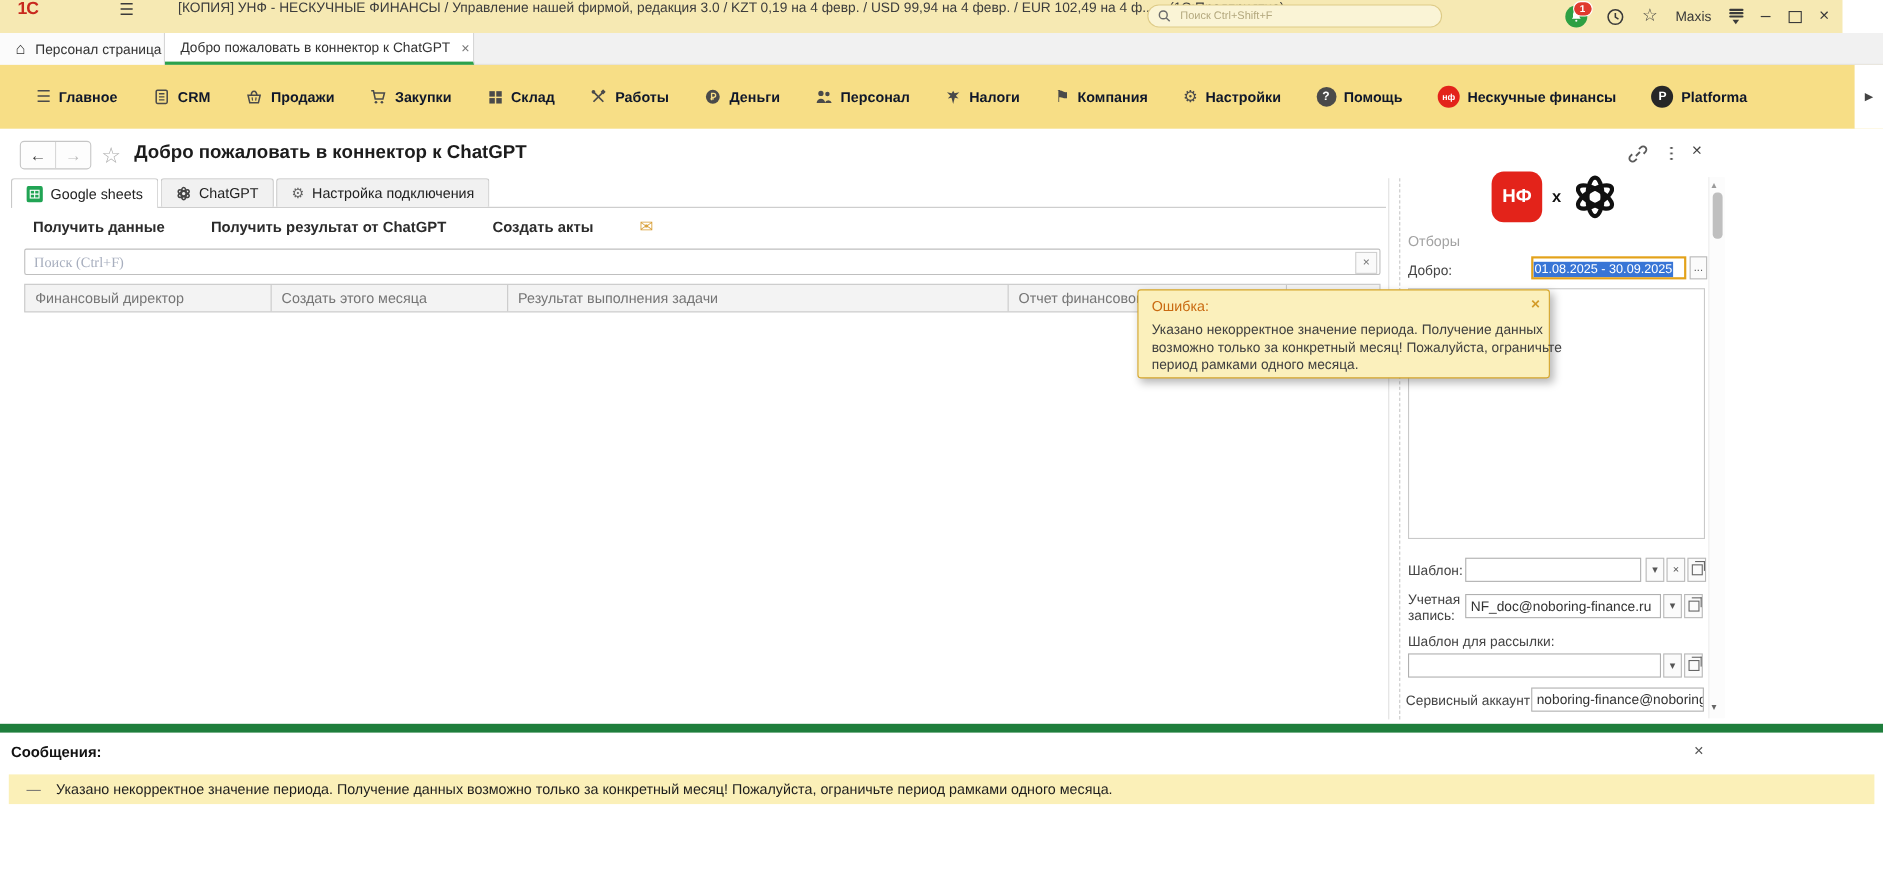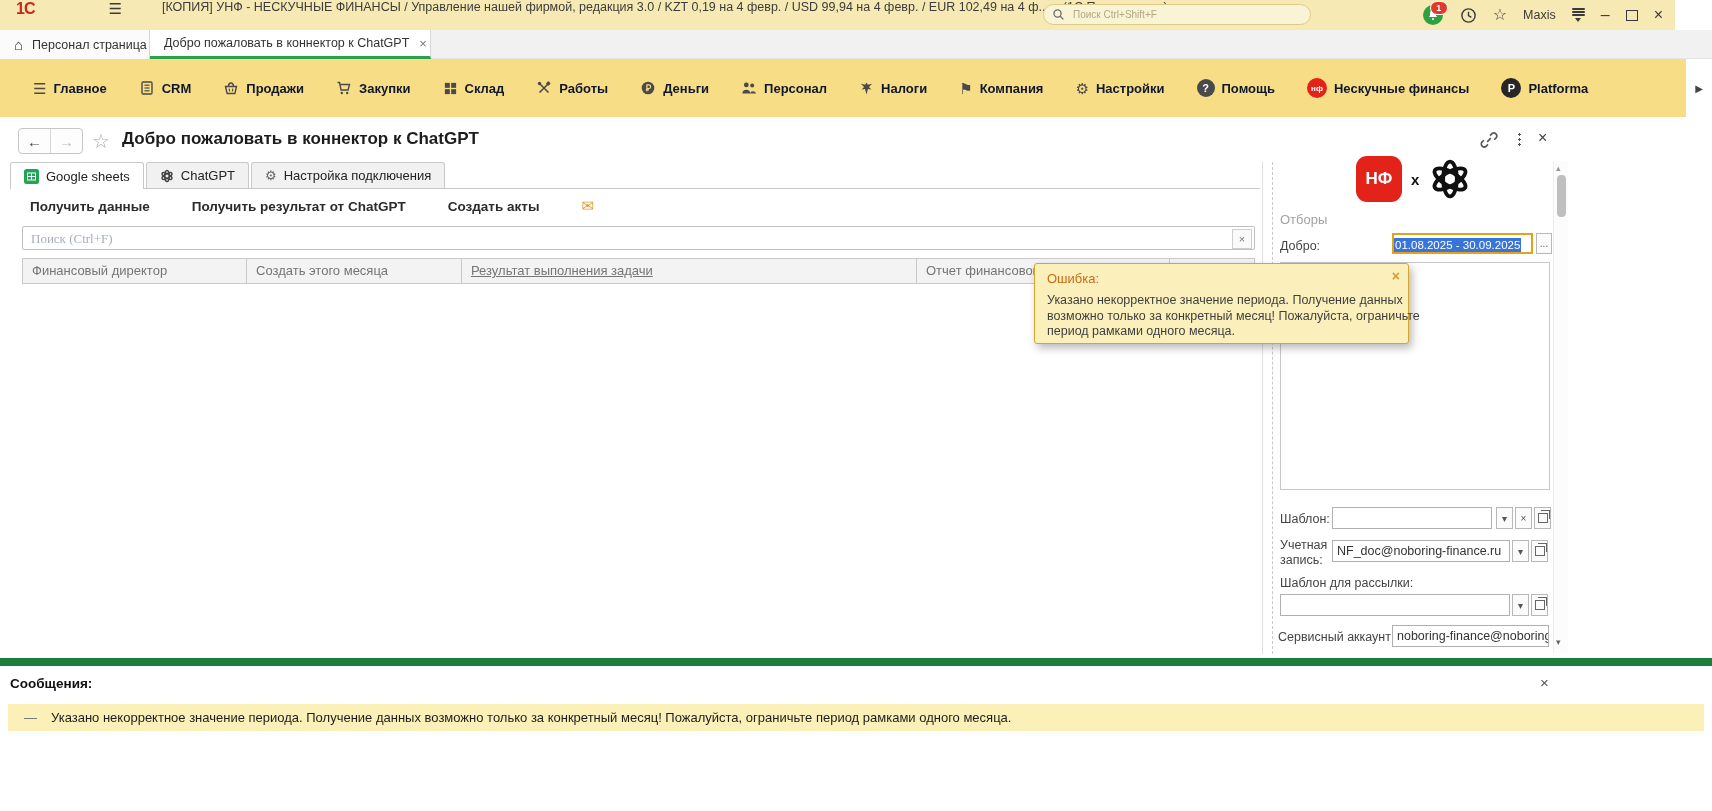--- a/index.html
+++ b/index.html
@@ -301,21 +301,21 @@
   <span class="cmd-env">✉</span>
 </div>
 
 <div class="abs tbl-search">
   <input placeholder="Поиск (Ctrl+F)" style="">
   <span class="clr">×</span>
 </div>
 <div class="abs tbl-header">
   <div class="th" style="width:224px;">Финансовый директор</div>
   <div class="th" style="width:215px;">Создать этого месяца</div>
-  <div class="th" style="width:455px;text-decoration:underline;">Результат выполнения задачи</div>
+  <div class="th" style="width:455px;">Результат выполнения задачи</div>
   <div class="th" style="width:253px;">Отчет финансового</div>
   <div class="th" style="flex:1;"></div>
 </div>
 
 <div class="abs split-solid"></div>
 <div class="abs split-dash"></div>
 
 <div class="abs brand">
   <span class="nf-app">НФ</span>
   <span class="brand-x">x</span>

